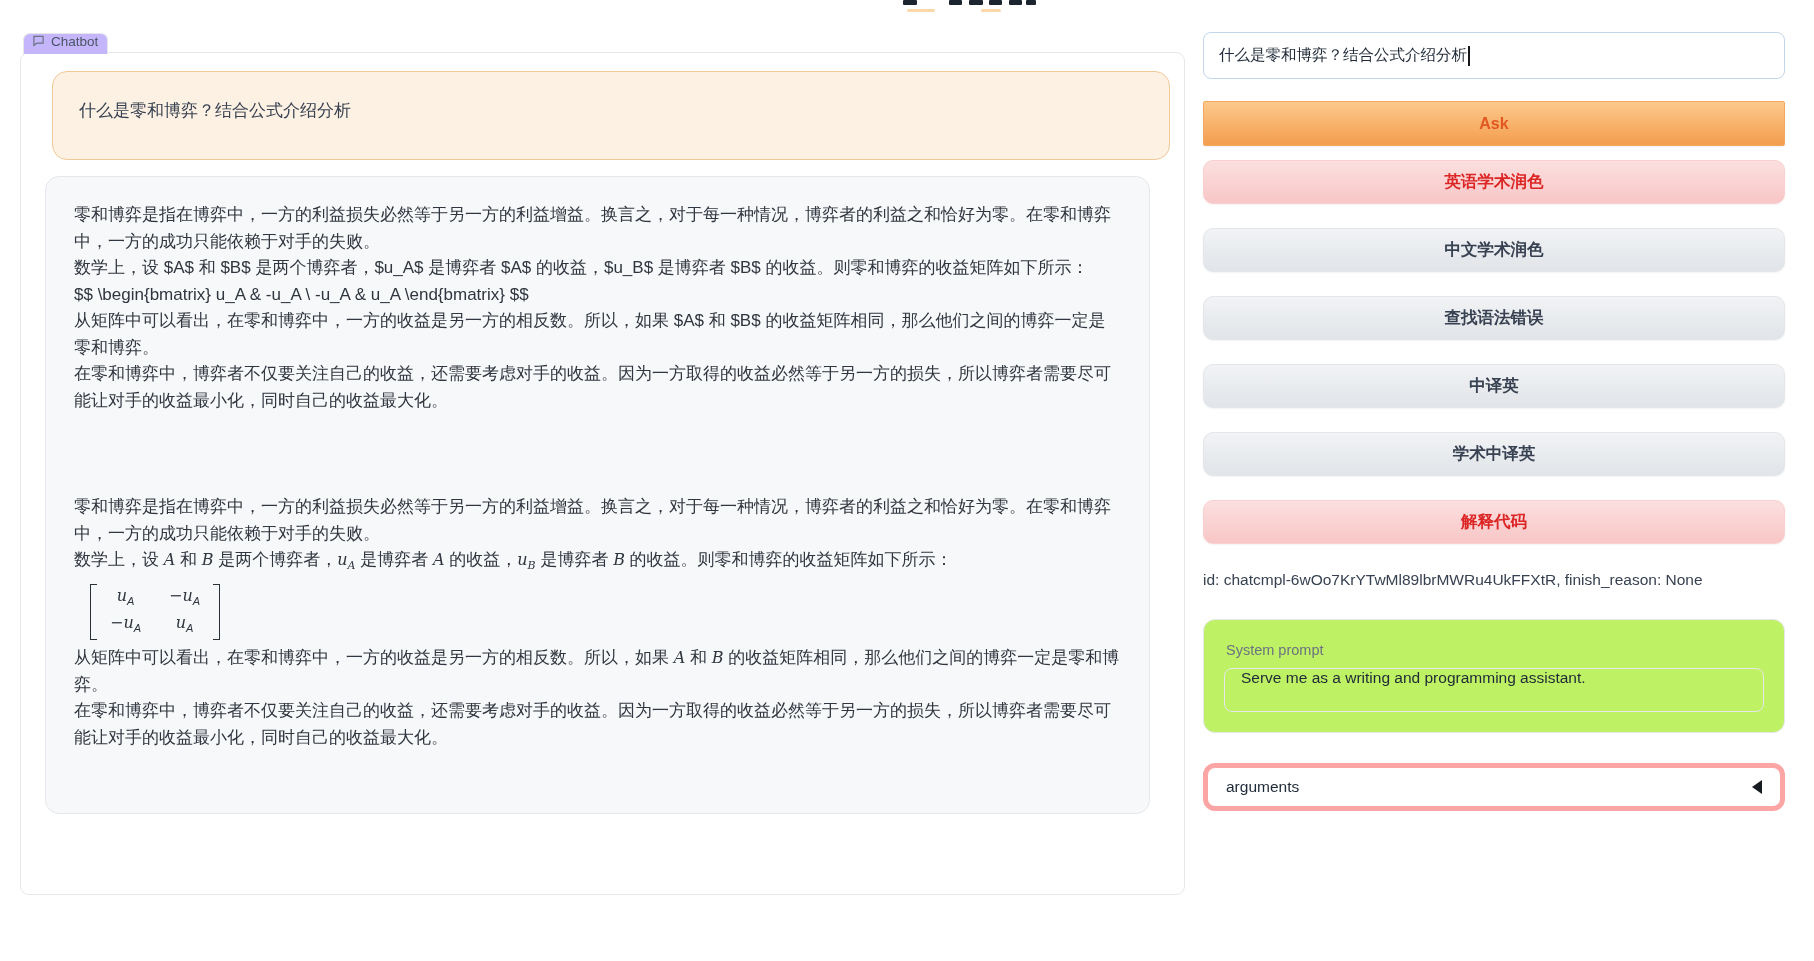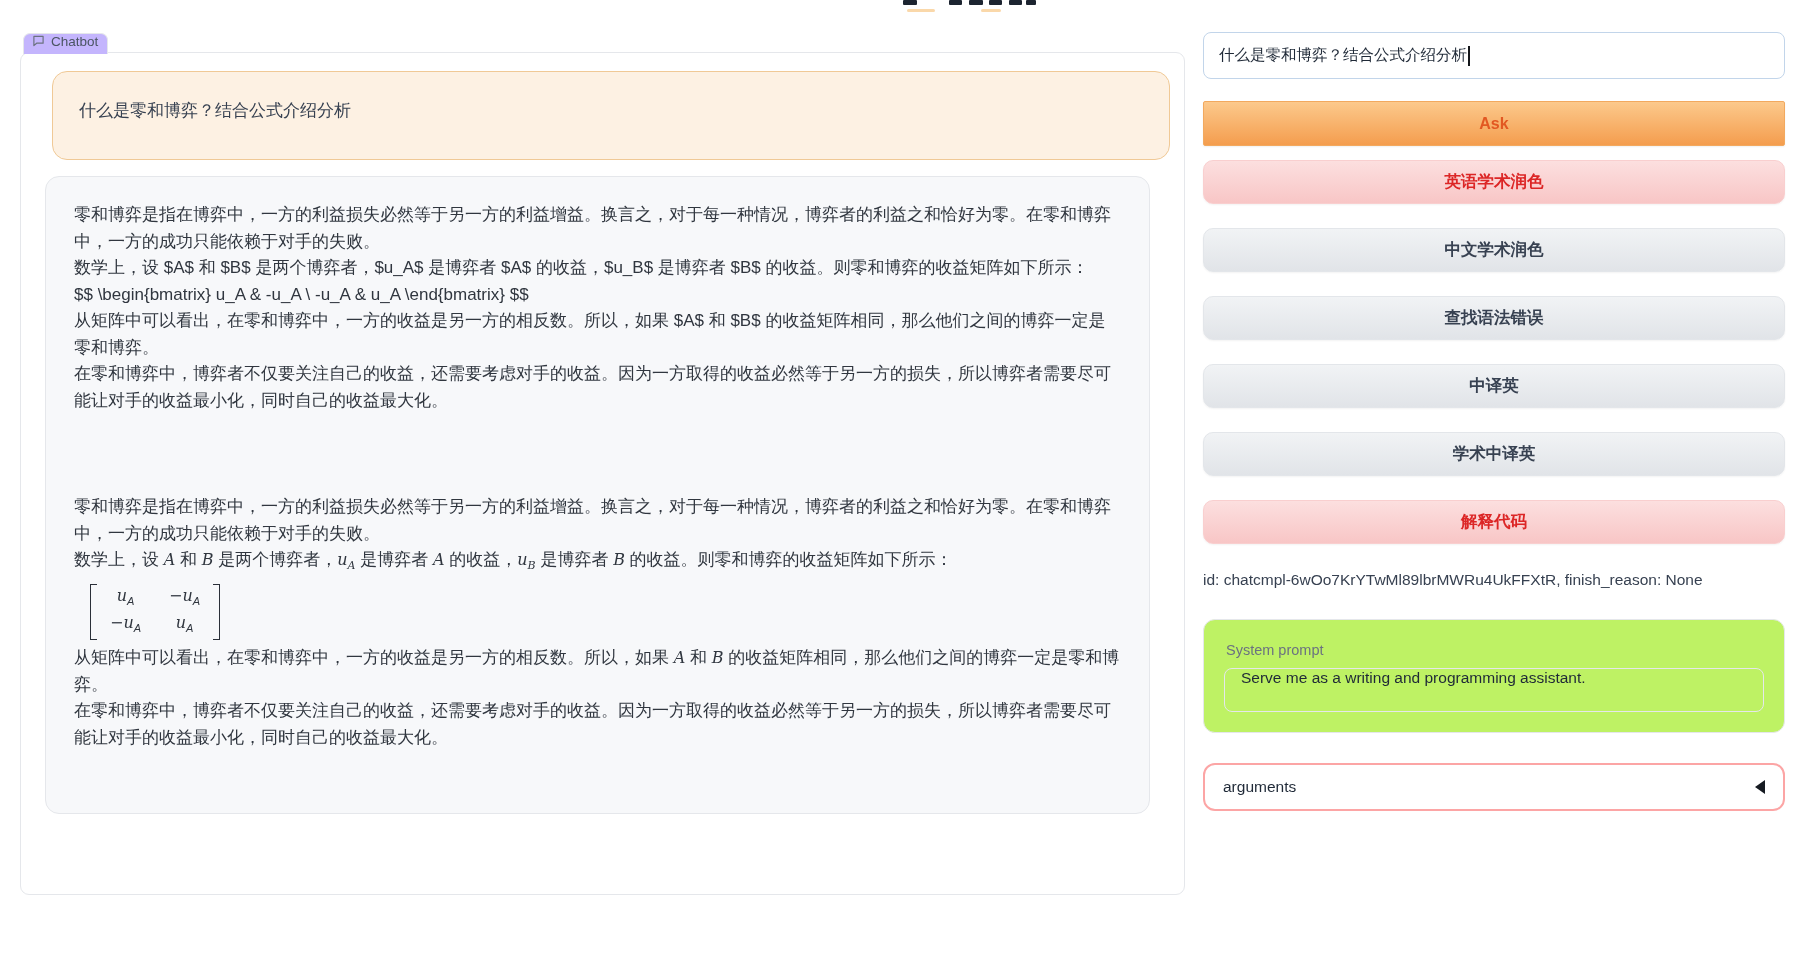--- a/index.html
+++ b/index.html
@@ -85,21 +85,21 @@
 
   .sys-card { margin-top:30px; border:1px solid #e5e7eb; border-radius:12px; padding:20px; background:#bef264; }
   .sys-label { font-size:14.5px; color:#6b7280; padding:2px 2px 10px 2px; }
   .sys-box {
     border:1px solid #e5e7eb; border-radius:8px; height:44px;
     display:flex; align-items:flex-start; padding:0 16px;
     font-size:15.5px; color:#1f2937;
   }
 
   .accordion {
-    margin-top:30px; border:2px solid #fca5a5; border-radius:12px; height:48px;
+    margin-top:30px; border:5px solid #fca5a5; border-radius:12px; height:48px;
     display:flex; align-items:center; justify-content:space-between; padding:0 18px;
     background:#fff; font-size:15.5px; color:#1f2937; cursor:pointer;
   }
   .tri-left {
     width:0; height:0;
     border-top:7px solid transparent; border-bottom:7px solid transparent;
     border-right:10px solid #161b22;
   }
 </style>
 </head>

